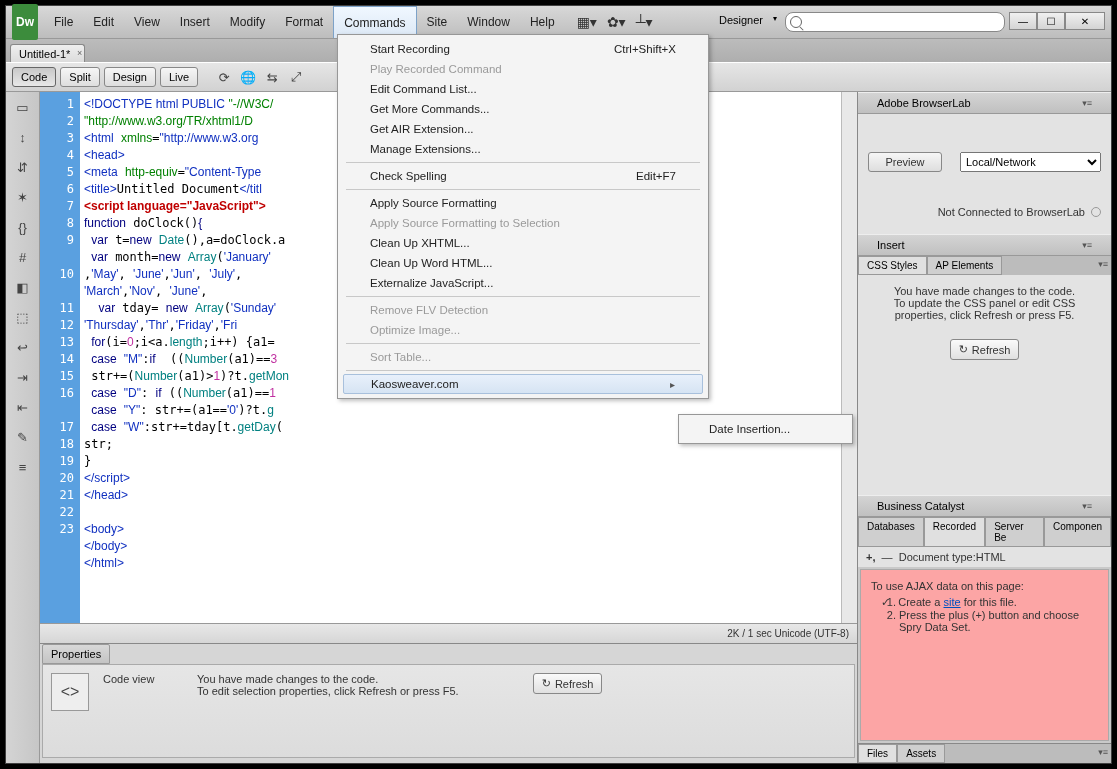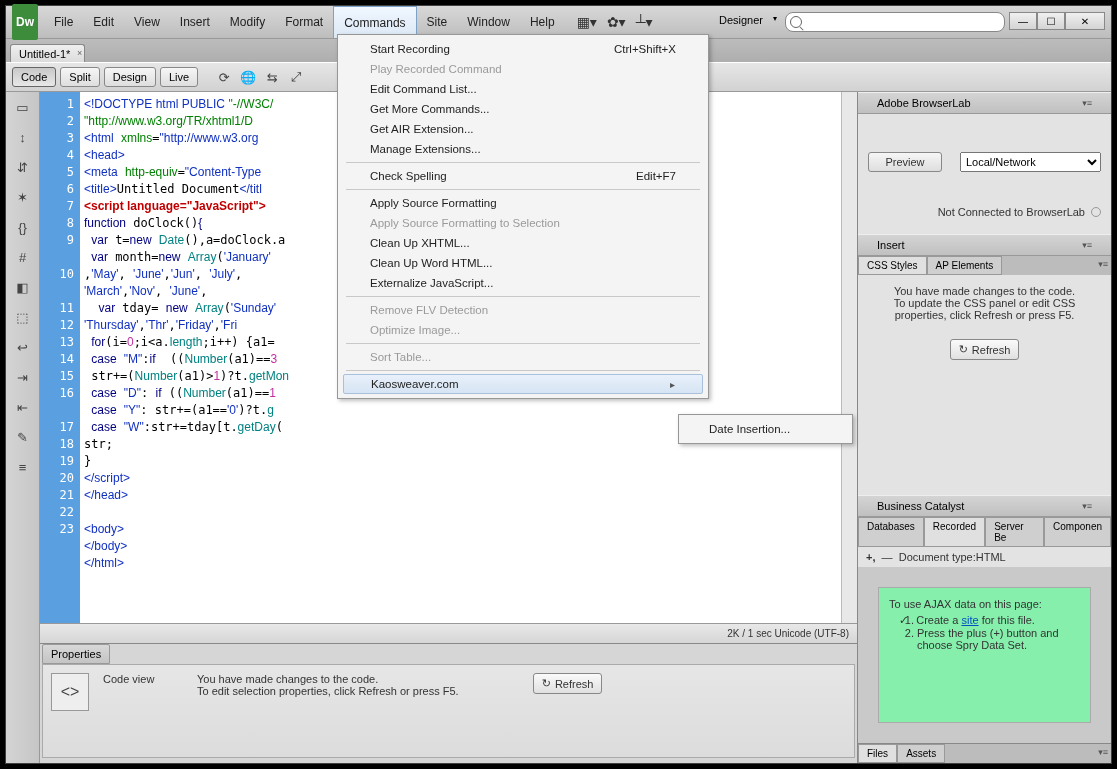--- a/index.html
+++ b/index.html
@@ -245,21 +245,21 @@
         </div>
       <div class="panel-tabs">
         <div class="panel-tab">Databases</div>
         <div class="panel-tab active">Recorded</div>
         <div class="panel-tab">Server Be</div>
         <div class="panel-tab">Componen</div>
       </div>
       <div class="panel-body" style="padding:4px 8px">
         <span style="font-weight:bold">+,</span>&nbsp;&nbsp;<span>—</span>&nbsp;&nbsp;<span>Document type:HTML</span>
       </div>
-      <div class="panel-body" style="background:#86efac;border:1px solid #aaa;margin:20px;flex:1;font-size:11px">
+      <div class="panel-body" style="background:#fca5a5;border:1px solid #aaa;margin:2px;flex:1;font-size:11px">
         <div>To use AJAX data on this page:</div>
         <ol style="margin:4px 0 0 28px">
           <li><span style="margin-left:-18px;margin-right:8px">✓</span><span>Create a </span><a href="#" style="color:#0050c0">site</a><span> for this file.</span></li>
           <li>Press the plus (+) button and choose Spry Data Set.</li>
         </ol>
       </div>
 
       <div class="panel-tabs" style="border-top:1px solid #888">
         <div class="panel-tab active">Files</div>
         <div class="panel-tab">Assets</div>

